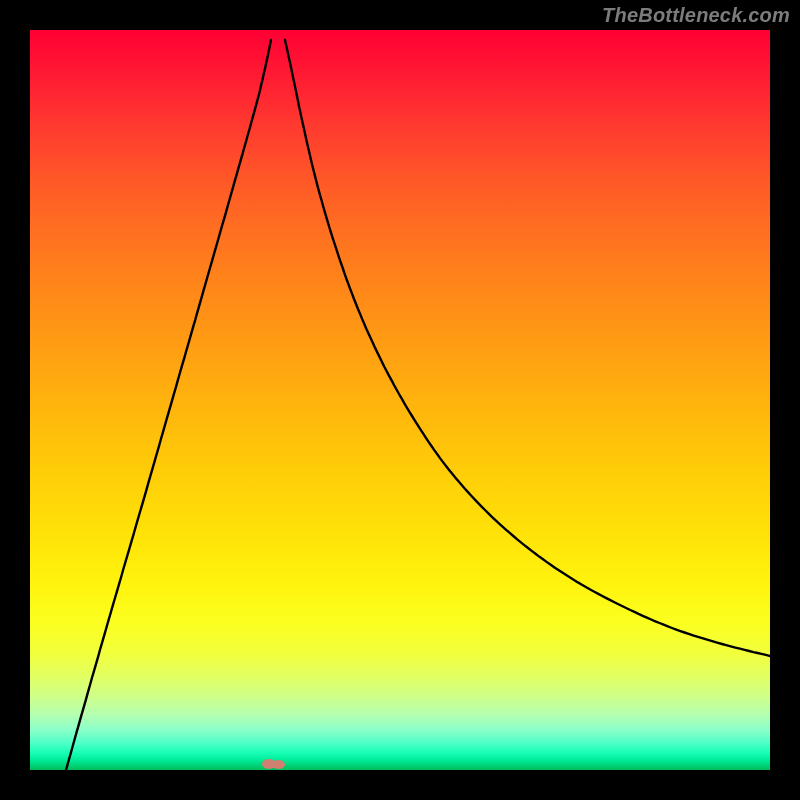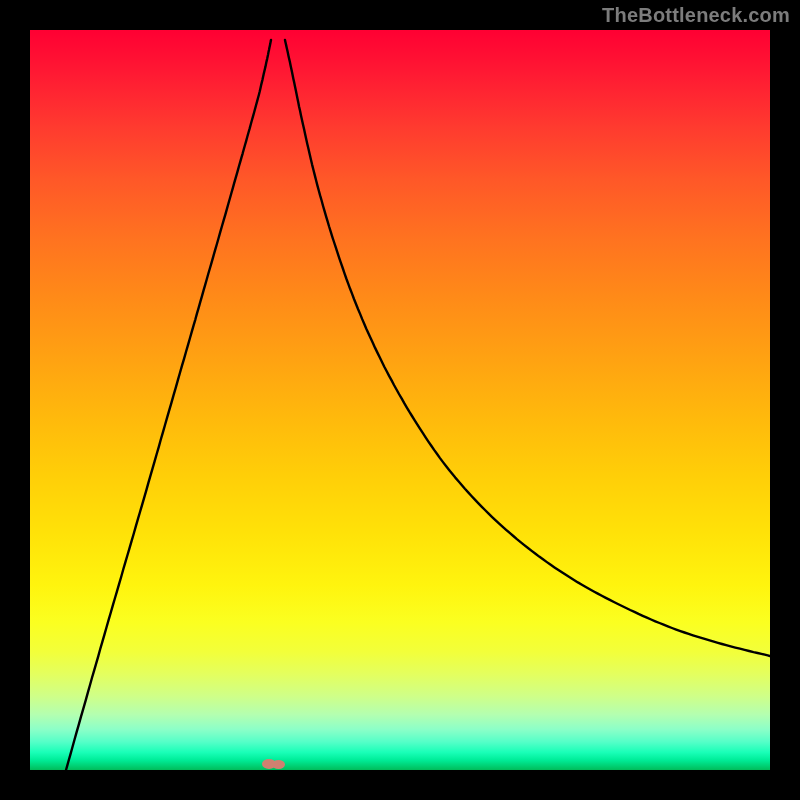--- a/index.html
+++ b/index.html
@@ -2,20 +2,21 @@
 <html><head>
 <meta charset="utf-8">
 <style>
   * { margin: 0; padding: 0; box-sizing: border-box; }
   html, body { width: 800px; height: 800px; overflow: hidden; background: #000; }
   .outer {
     width: 800px;
     height: 800px;
     background: #000;
     position: relative;
+    font-style: italic;
   }
   .attribution {
     position: absolute;
     top: 4px;
     right: 10px;
     font-family: Arial, Helvetica, sans-serif;
     font-size: 20px;
     font-weight: bold;
     color: #7c7c7c;
     letter-spacing: 0.2px;

